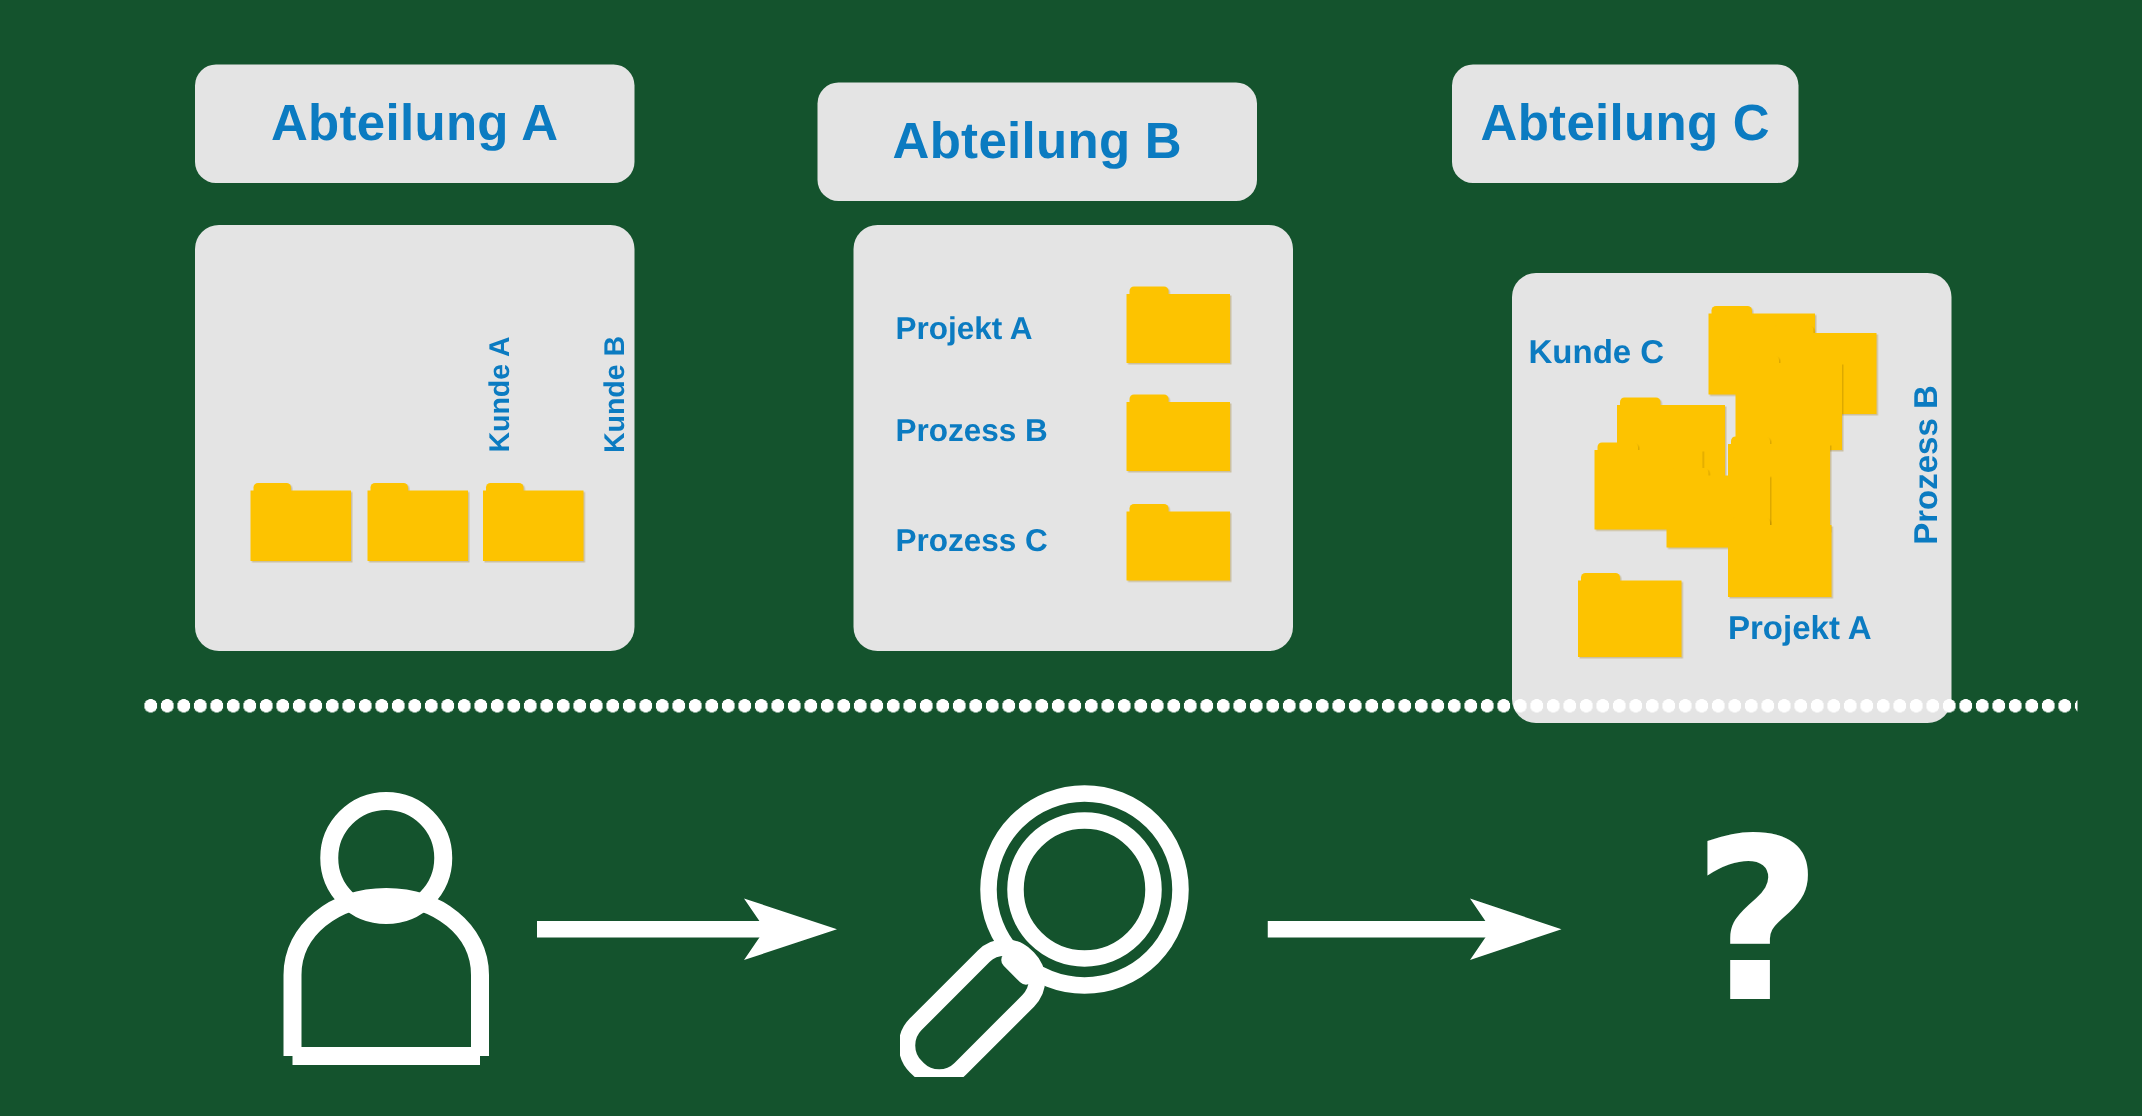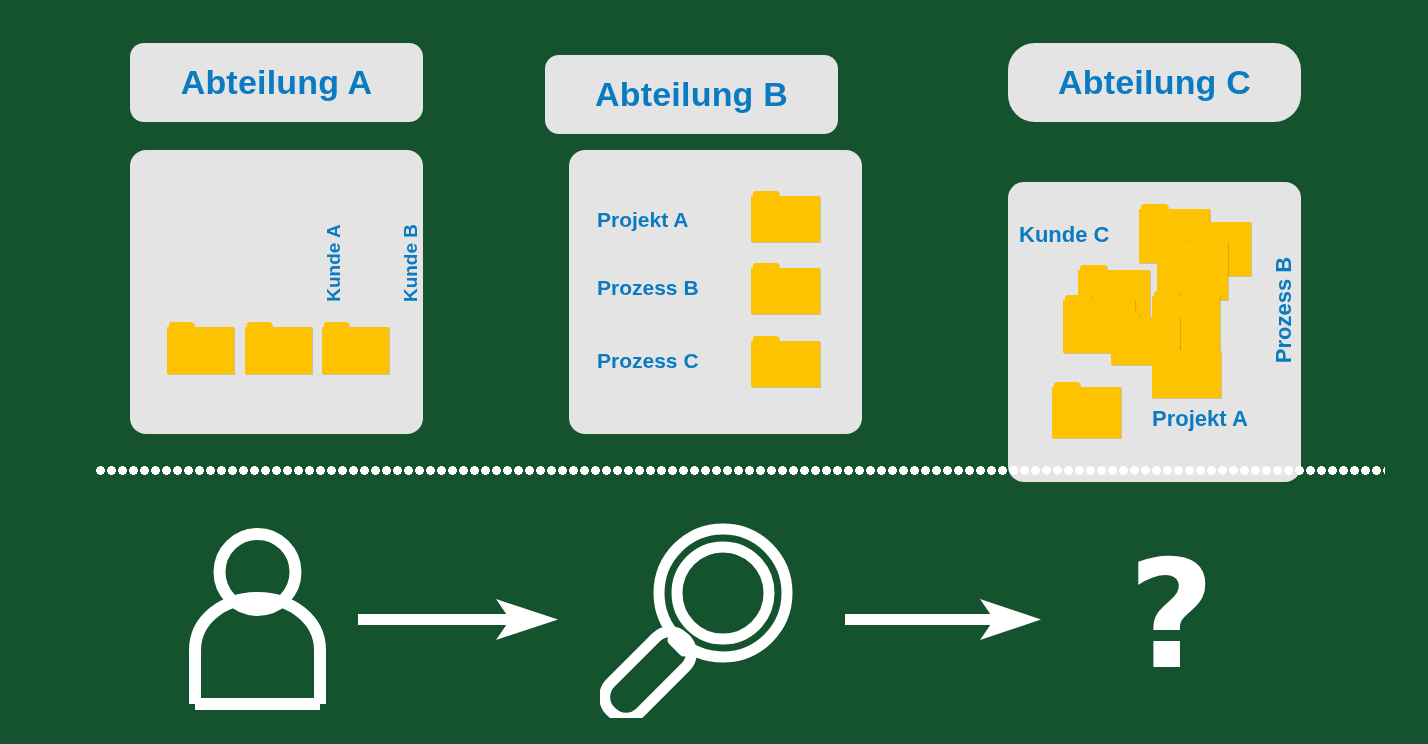--- a/index.html
+++ b/index.html
@@ -126,21 +126,21 @@
 
     <span class="lbl lbl-b" style="left:28px; top:58px;">Projekt  A</span>
     <span class="lbl lbl-b" style="left:28px; top:126px;">Prozess  B</span>
     <span class="lbl lbl-b" style="left:28px; top:199px;">Prozess  C</span>
 
     <div class="folder" style="left:182px; top:46px;  width:69px; height:46px;"></div>
     <div class="folder" style="left:182px; top:118px; width:69px; height:46px;"></div>
     <div class="folder" style="left:182px; top:191px; width:69px; height:46px;"></div>
   </div>
 
-  <div class="dept-pill" style="left:1008px; top:43px; width:293px; height:79px;border-radius:27px;">
+  <div class="dept-pill" style="left:968px; top:43px; width:231px; height:79px;">
     <span>Abteilung C</span>
   </div>
 
   <div class="dept-card" style="left:1008px; top:150px; width:293px; height:300px;margin-top:32px;">
 
     <span class="lbl lbl-c" style="left:11px; top:40px;">Kunde C</span>
 
     <span class="lbl lbl-vert lbl-c" style="left:219px; top:115px; width:114px; text-align:center;">Prozess B</span>
 
     <span class="lbl lbl-c" style="left:144px; top:224px;">Projekt  A</span>

